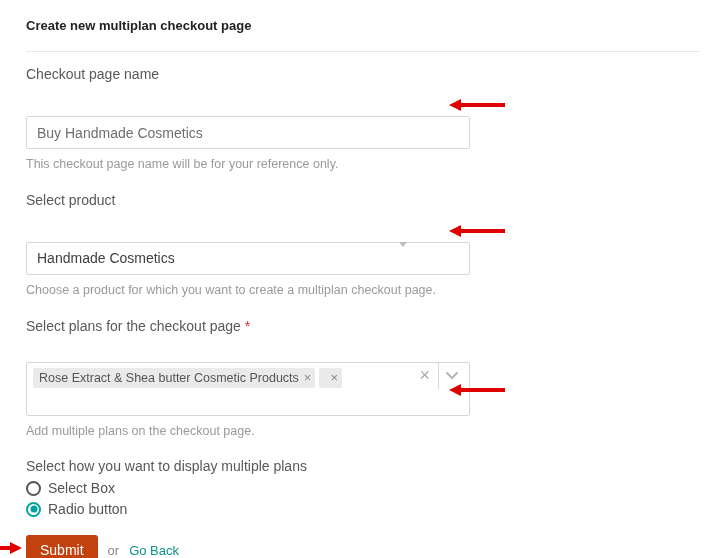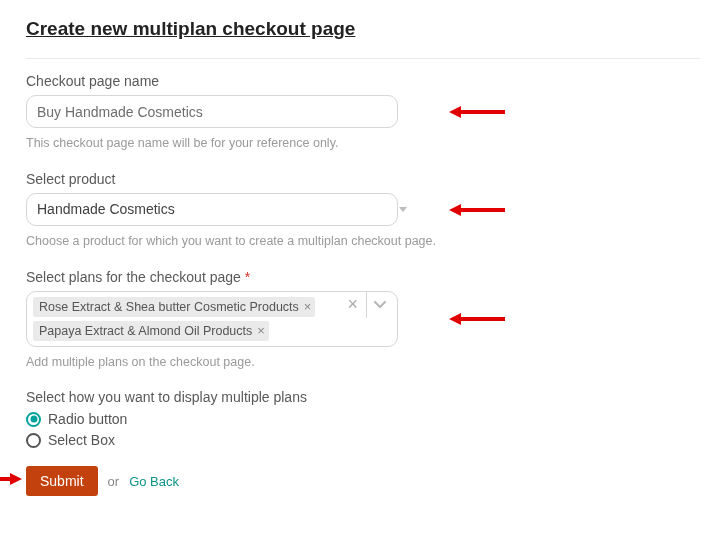--- a/index.html
+++ b/index.html
@@ -11,25 +11,24 @@
       font-family: "Segoe UI", "Helvetica Neue", Arial, sans-serif;
       font-size: 14px;
       color: #555;
       background: #fff;
       width: 726px;
       height: 558px;
       position: relative;
       padding: 18px 26px 0 26px;
     }
     h1 {
-      font-size: 19px;
+      font-size: 13px;
       font-weight: 600;
       color: #222;
       margin-bottom: 18px;
-      text-decoration: underline;
     }
     .divider {
       height: 1px;
       background: #e9e9e9;
       margin-bottom: 14px;
     }
     .field {
       margin-bottom: 18px;
     }
     .field-label {
@@ -39,27 +38,28 @@
       margin-bottom: 6px;
       font-weight: 500;
     }
     .req { color: #d93025; }
     .control-row {
       position: relative;
     }
     .text-input,
     .select-input,
     .multi-input {
-      width: 372px;
+      width: 444px;
       border: 1px solid #d6d6d6;
-      border-radius: 10px;
+      border-radius: 2px;
       background: #fff;
       font-size: 14px;
       color: #555;
       font-family: inherit;
+      margin-top: 28px;
     }
     .text-input {
       height: 33px;
       padding: 6px 10px;
       color: #6e6e6e;
     }
     .select-input {
       height: 33px;
       padding: 6px 26px 6px 10px;
       appearance: none;
@@ -272,21 +272,20 @@
     <span class="req">*</span>
   </label>
   <div class="control-row">
     <div class="multi-input">
       <div class="tags-area">
         <span class="tag">
           <span>Rose Extract &amp; Shea butter Cosmetic Products</span>
           <span class="tag-close">×</span>
         </span>
         <span class="tag">
-          <span>Papaya Extract &amp; Almond Oil Products</span>
           <span class="tag-close">×</span>
         </span>
       </div>
       <div class="multi-side">
         <span class="multi-clear">×</span>
         <span class="multi-sep"></span>
         <span class="multi-caret">
           <svg width="12" height="8" viewBox="0 0 12 8">
               <path d="M1 1 L6 6 L11 1" stroke="#b6b6b6" stroke-width="2" fill="none" stroke-linecap="round"></path>
             </svg>
@@ -298,26 +297,26 @@
         <span class="arrow-shaft"></span>
     </div>
   </div>
   <div class="helper">Add multiple plans on the checkout page.</div>
 </div>
 
 <div class="field">
   <label class="field-label">Select how you want to display multiple plans</label>
   <div class="radio-group">
     <div class="radio-item">
+      <span class="radio-dot"></span>
+      <span class="radio-label">Select Box</span>
+    </div>
+    <div class="radio-item">
       <span class="radio-dot selected"></span>
       <span class="radio-label">Radio button</span>
-    </div>
-    <div class="radio-item">
-      <span class="radio-dot"></span>
-      <span class="radio-label">Select Box</span>
     </div>
   </div>
 </div>
 
 <div class="actions" style="position:relative;">
   <div class="arrow right-point" style="left:-26px; top:7px; width:22px;">
     <span class="arrow-shaft"></span>
       <span class="arrow-head"></span>
   </div>
   <button class="btn-primary">Submit</button>

